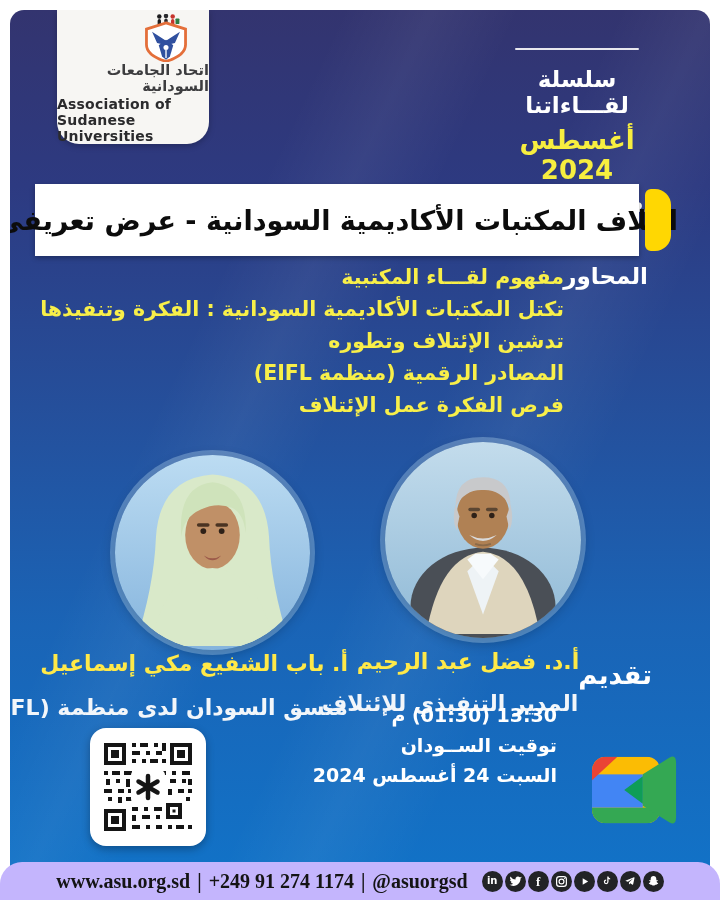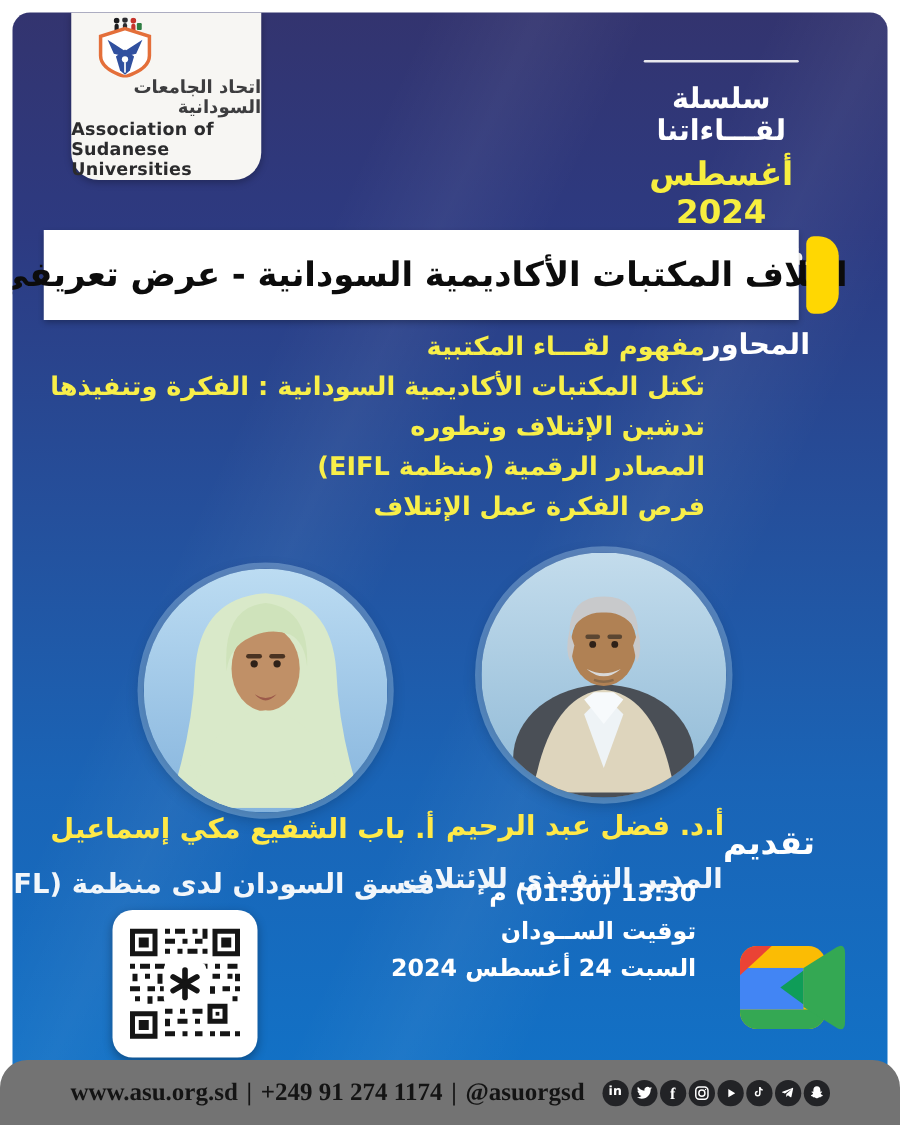--- a/index.html
+++ b/index.html
@@ -6,21 +6,21 @@
   .frame{position:relative;width:720px;height:900px;background:#ffffff;overflow:hidden;
          font-family:"DejaVu Sans",sans-serif;}
   .poster{position:absolute;left:10px;top:10px;width:700px;height:880px;border-radius:14px;
           background:linear-gradient(180deg,#33346f 0%,#2d3a81 20%,#254f9b 45%,#1a64b6 70%,#1173c8 100%);
           overflow:hidden;}
   .rays{position:absolute;inset:0;pointer-events:none;
         background:linear-gradient(115deg,transparent 30%,rgba(255,255,255,0.05) 38%,transparent 46%,
                    transparent 55%,rgba(255,255,255,0.05) 63%,transparent 72%);}
   
   .logo-card{position:absolute;left:47px;top:0;width:152px;height:134px;background:#f7f6f3;
-             border-radius:0 0 22px 22px;display:flex;flex-direction:column;align-items:flex-start;
+             border-radius:0 0 22px 22px;display:flex;flex-direction:column;align-items:flex-end;
              box-shadow:0 2px 6px rgba(0,0,0,0.25);}
   .logo-card svg{margin-top:4px;}
   .org-ar{font-size:14.5px;font-weight:bold;color:#3d3d3f;line-height:16px;direction:rtl;}
   .org-en{font-size:14px;font-weight:bold;color:#2b2b2d;margin-top:2px;letter-spacing:0.2px;}
   
   .series{position:absolute;top:38px;right:58px;width:150px;text-align:center;direction:rtl;color:#fff;}
   .series-divider{width:124px;height:2px;background:#e8e8ee;margin:0 auto 16px auto;border-radius:2px;}
   .series-l1{font-size:23px;font-weight:bold;letter-spacing:0.5px;}
   .series-l2{font-size:26px;font-weight:bold;color:#f7ee3f;margin-top:7px;}
   .series-l3{font-size:21px;font-weight:bold;margin-top:8px;white-space:nowrap;}
@@ -54,21 +54,21 @@
   .role-left{left:68px;top:685px;}
   
   .qr{position:absolute;left:80px;top:718px;width:116px;height:118px;background:#ffffff;
       border-radius:16px;display:flex;align-items:center;justify-content:center;
       box-shadow:0 3px 8px rgba(0,0,0,0.3);}
   
   .schedule{position:absolute;top:690px;right:153px;text-align:right;direction:rtl;color:#ffffff;
             font-size:19px;font-weight:bold;line-height:30px;white-space:nowrap;}
   .meet{position:absolute;left:582px;top:742px;}
   
-  .footer{position:absolute;left:0;right:0;bottom:0;height:52px;background:#737373;
+  .footer{position:absolute;left:0;right:0;bottom:0;height:38px;background:#c4b5fd;
           border-radius:22px 22px 0 0;display:flex;align-items:center;justify-content:center;}
   .footer-text{font-family:"Liberation Serif",serif;font-weight:bold;font-size:20px;color:#141414;
                white-space:nowrap;}
   .footer-sep{margin:0 7px;color:#141414;}
   .social{display:flex;gap:2px;margin-left:14px;}
   .si{width:21px;height:21px;border-radius:50%;background:#222326;display:flex;
       align-items:center;justify-content:center;color:#fff;overflow:hidden;}
   .si .tx{font-size:10px;font-weight:bold;line-height:1;}
   .si .tx.serif{font-family:"Liberation Serif",serif;font-size:13px;}
 </style>

